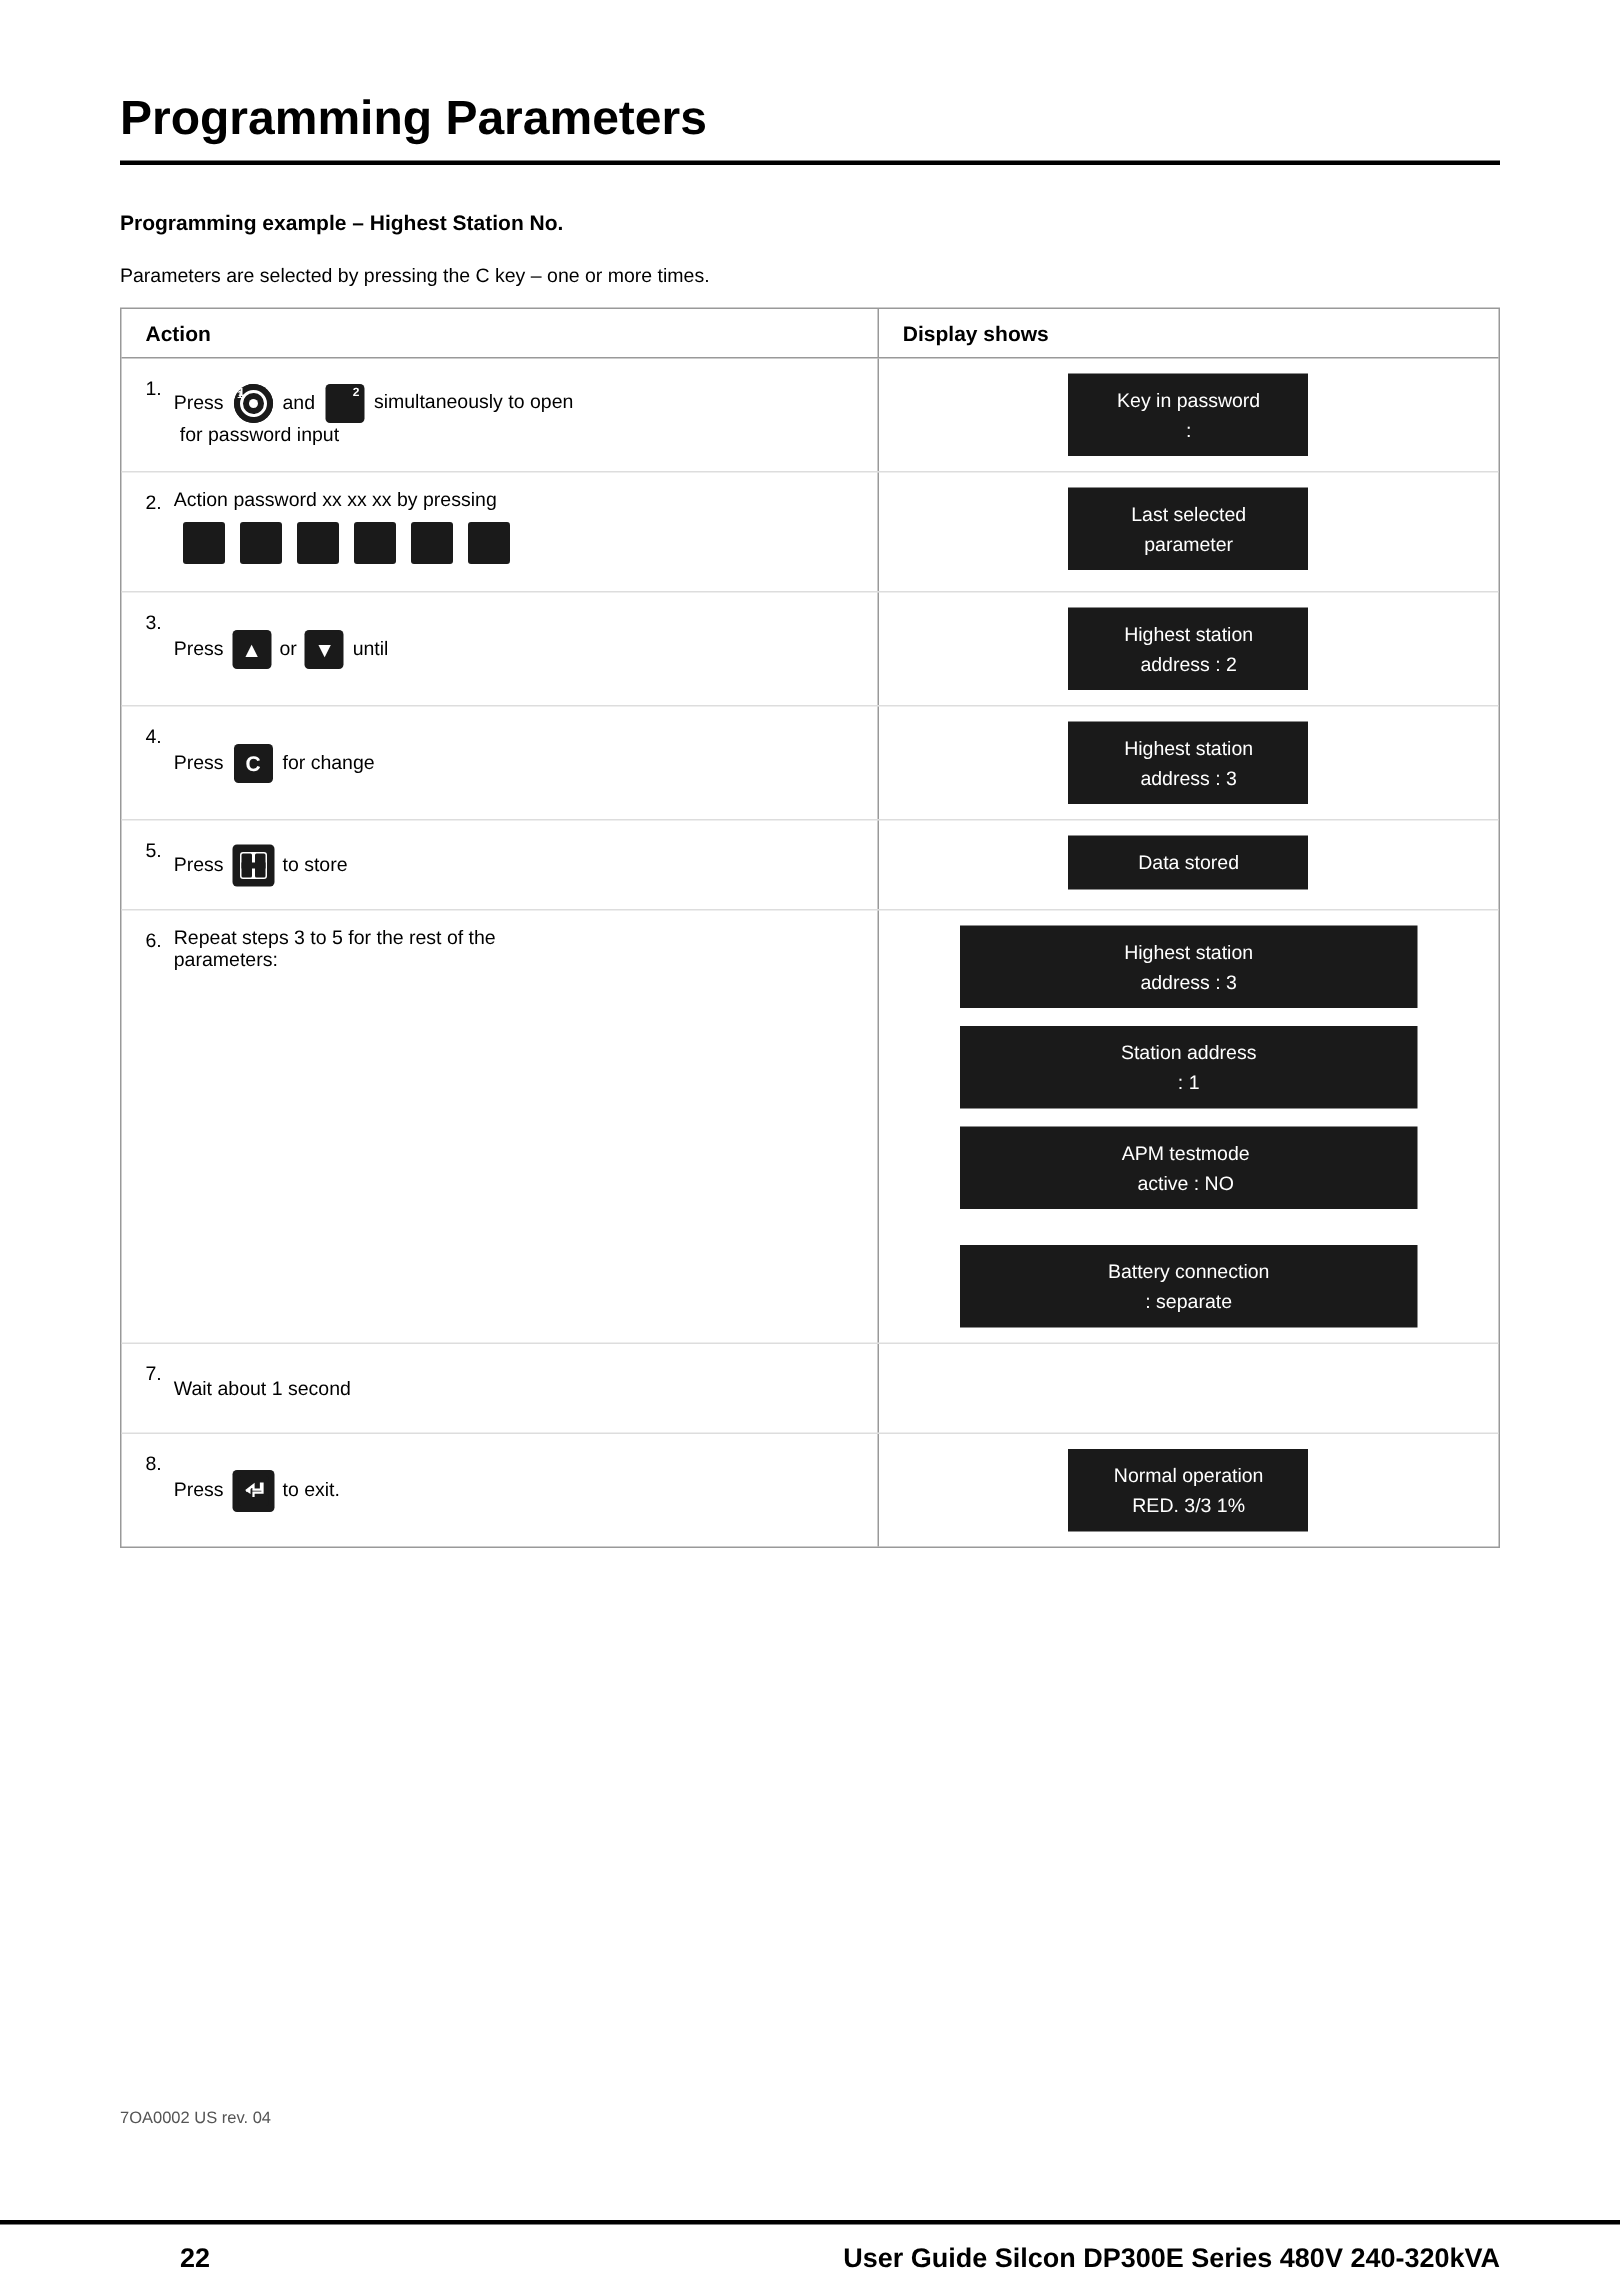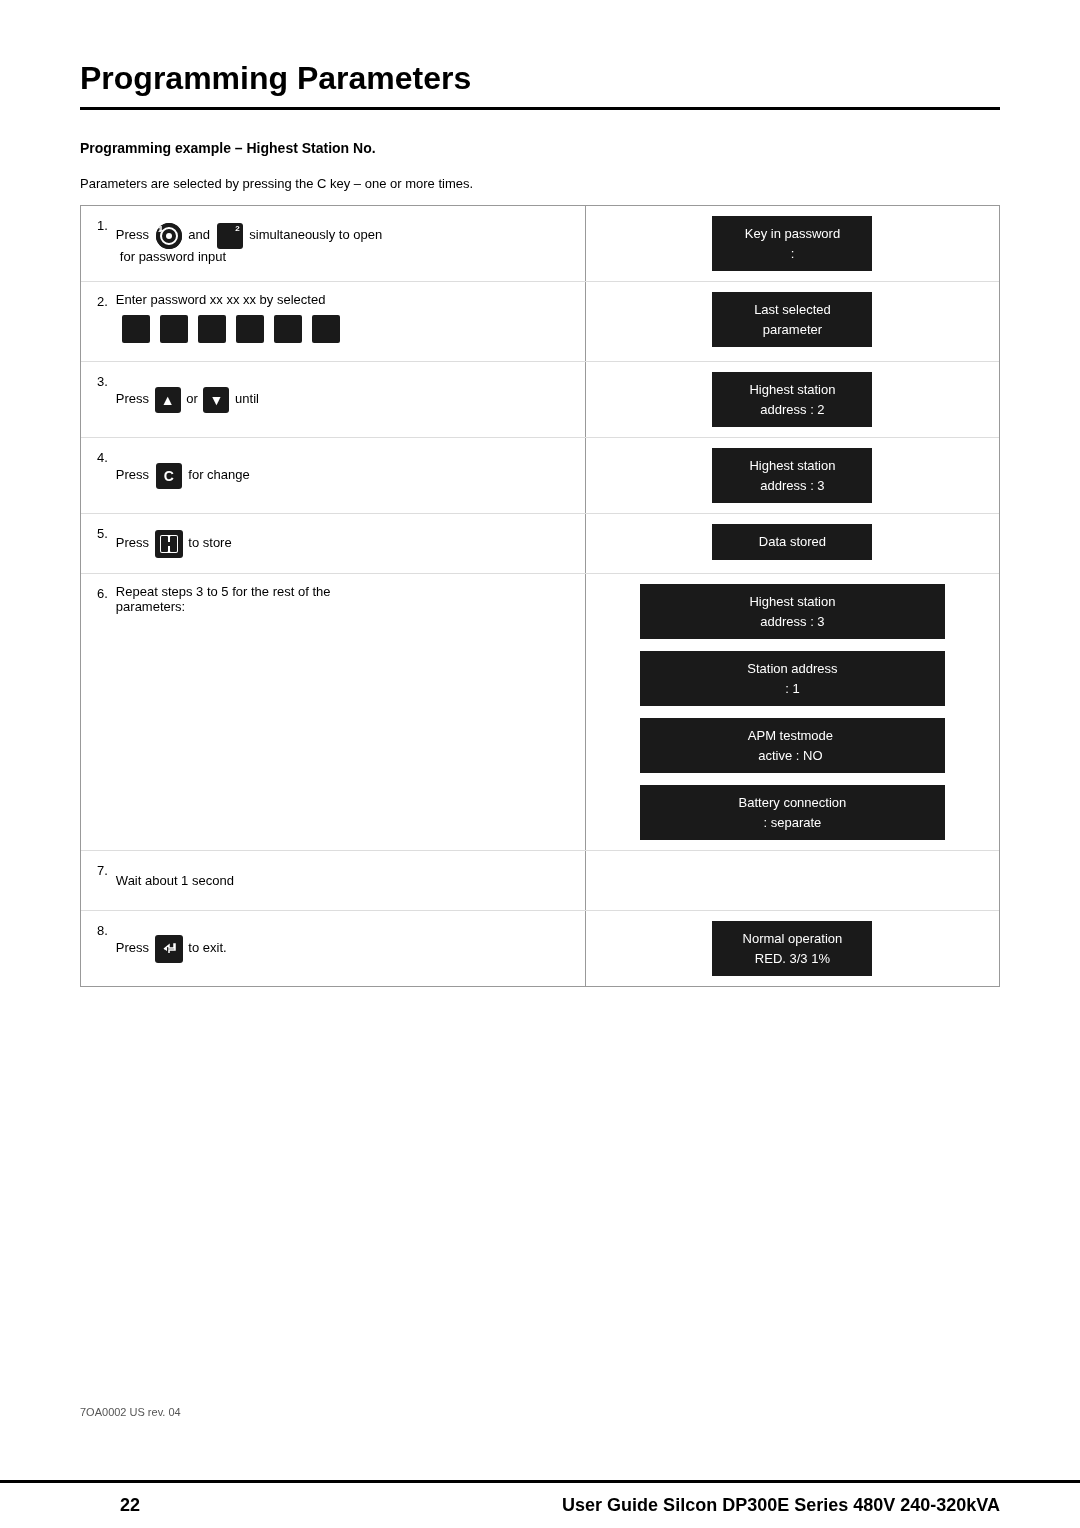--- a/index.html
+++ b/index.html
@@ -276,20 +276,24 @@
 
   <h1 class="page-title">Programming Parameters</h1>
 
   <p class="section-heading">
     <span>Programming example – Highest Station No.</span>
   </p>
   <p class="section-subtext">Parameters are selected by pressing the C key – one or more times.</p>
 
   <div class="table-container">
 
+    <div class="table-header">
+      <div class="col-action">Action</div>
+      <div class="col-display">Display shows</div>
+    </div>
 
     <div class="table-row">
       <div class="action-cell">
         <span class="step-num">1.</span>
         <div class="action-content">
           <span class="inline-text">Press </span>
           
           <span class="key-icon key-small" style="position:relative; border-radius:50%; width:26px; height:26px;">
             <span class="key-superscript">1</span>
 
@@ -310,21 +314,21 @@
       </div>
       <div class="display-cell">
         <div class="display-box">Key in password<br>:</div>
       </div>
     </div>
 
     <div class="table-row" style="min-height:80px;">
       <div class="action-cell" style="flex-direction:column; align-items:flex-start;">
         <div style="display:flex; align-items:flex-start;">
           <span class="step-num">2.</span>
-          <span class="inline-text">Enter password xx xx xx by selected</span>
+          <span class="inline-text">Action password xx xx xx by pressing</span>
         </div>
         <div class="keys-row" style="margin-left:22px;">
           <span class="key-block"></span>
           <span class="key-block"></span>
           <span class="key-block"></span>
           <span class="key-block"></span>
           <span class="key-block"></span>
           <span class="key-block"></span>
         </div>
       </div>
@@ -388,21 +392,21 @@
     <div class="table-row row-step6">
       <div class="action-cell action-cell-tall" style="align-items:flex-start;">
         <span class="step-num">6.</span>
         <div class="action-content">
           <span class="inline-text">Repeat steps 3 to 5 for the rest of the<br>parameters:</span>
         </div>
       </div>
       <div class="display-cell-multi">
         <div class="display-box" style="width:80%; margin-bottom:4px;">Highest station<br>address  :  3</div>
         <div class="display-box" style="width:80%; margin-bottom:4px;">Station address<br>:  1</div>
-        <div class="display-box" style="width:80%; margin-bottom:4px;padding-left:12px;">APM testmode<br>active  :  NO</div>
+        <div class="display-box" style="width:80%; margin-bottom:16px;padding-left:12px;">APM testmode<br>active  :  NO</div>
         <div class="display-box" style="width:80%;">Battery connection<br>:  separate</div>
       </div>
     </div>
 
     <div class="table-row">
       <div class="action-cell">
         <span class="step-num">7.</span>
         <div class="action-content">
           <span class="inline-text">Wait about 1 second</span>
         </div>

